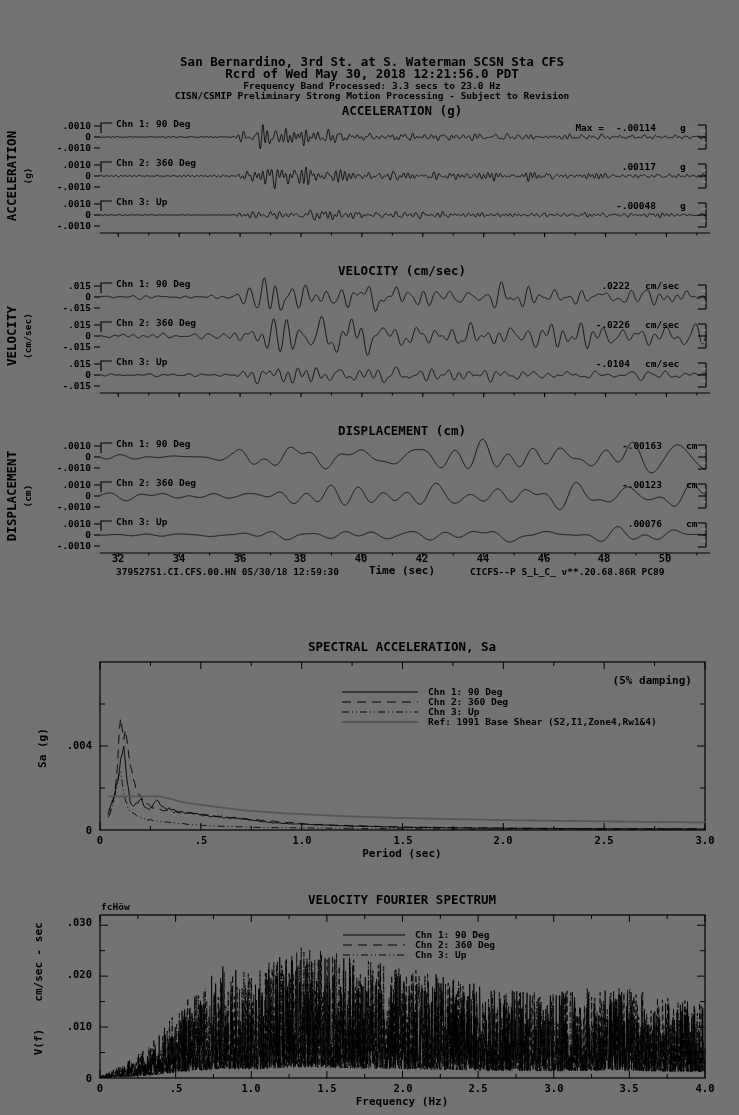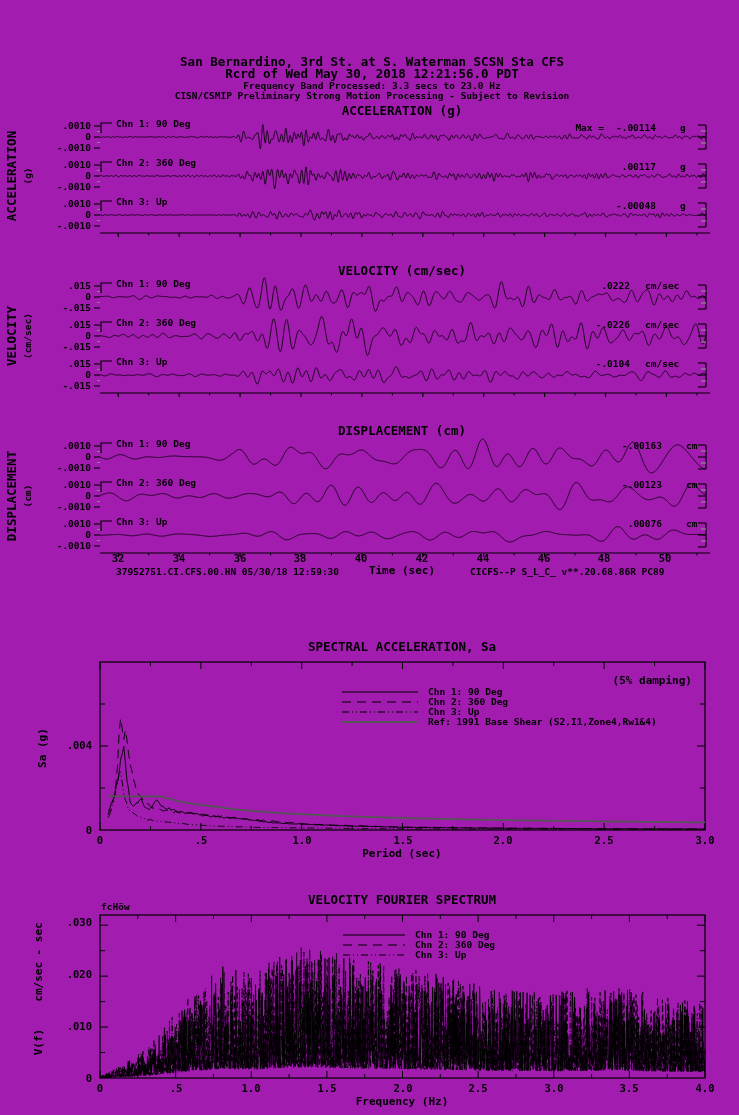--- a/index.html
+++ b/index.html
@@ -1,16 +1,16 @@
 <!DOCTYPE html>
 <html><head>
 <meta charset="utf-8">
 <style>
   html,body{margin:0;padding:0;background:#fff;}
-  #page{width:739px;height:1115px;position:relative;background:#a21caf;}
+  #page{width:739px;height:1115px;position:relative;background:#737373;}
   text{font-family:"DejaVu Sans Mono","Liberation Mono",monospace;font-weight:bold;fill:#000;}
   .s9{font-size:9.5px;}
   .s10{font-size:10.5px;}
   .s11{font-size:11px;}
   .s12{font-size:12.5px;}
   .mid{text-anchor:middle;}
   .end{text-anchor:end;}
   .ln{stroke:#000;fill:none;}
 </style>
 </head>

